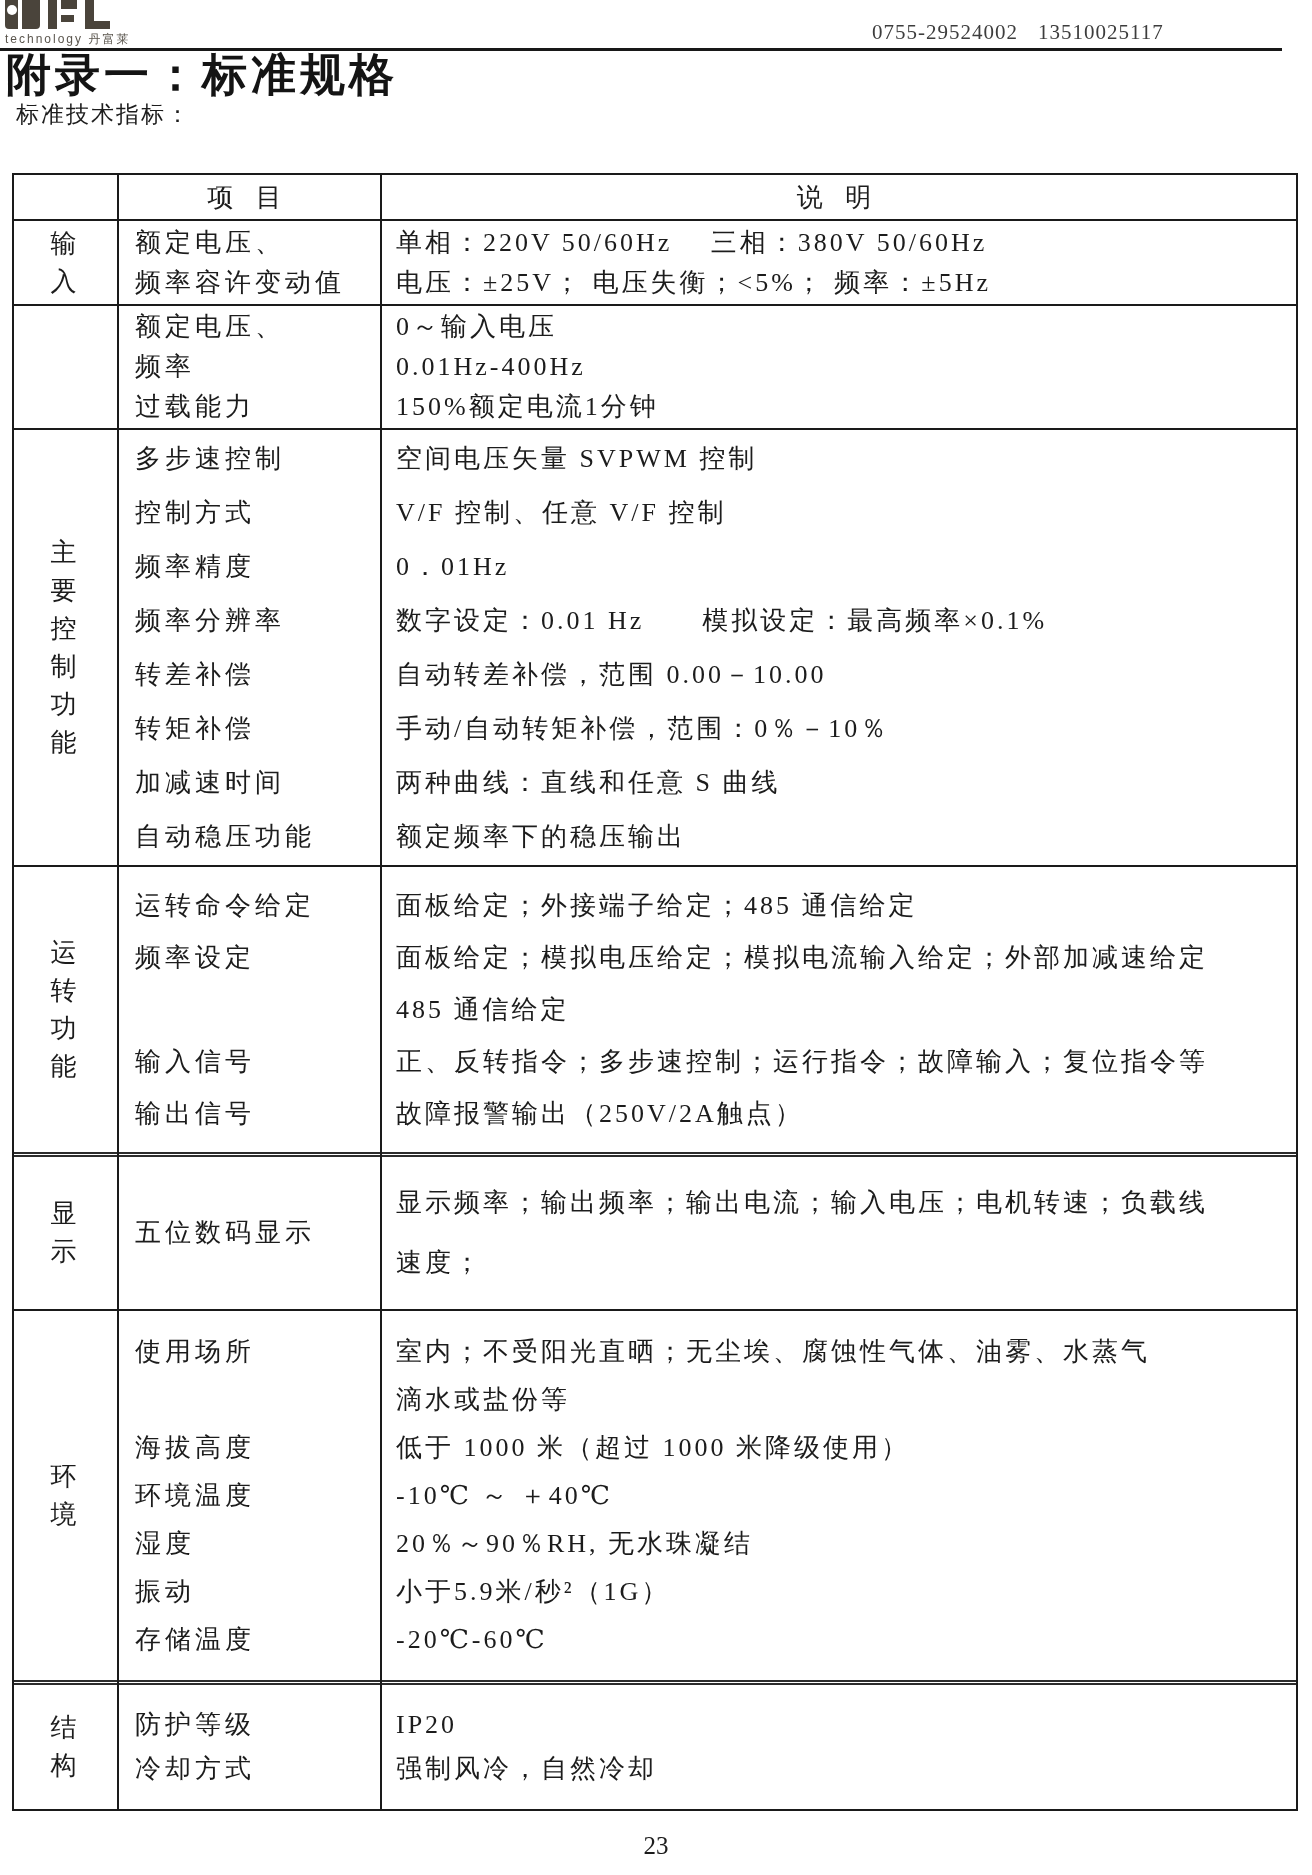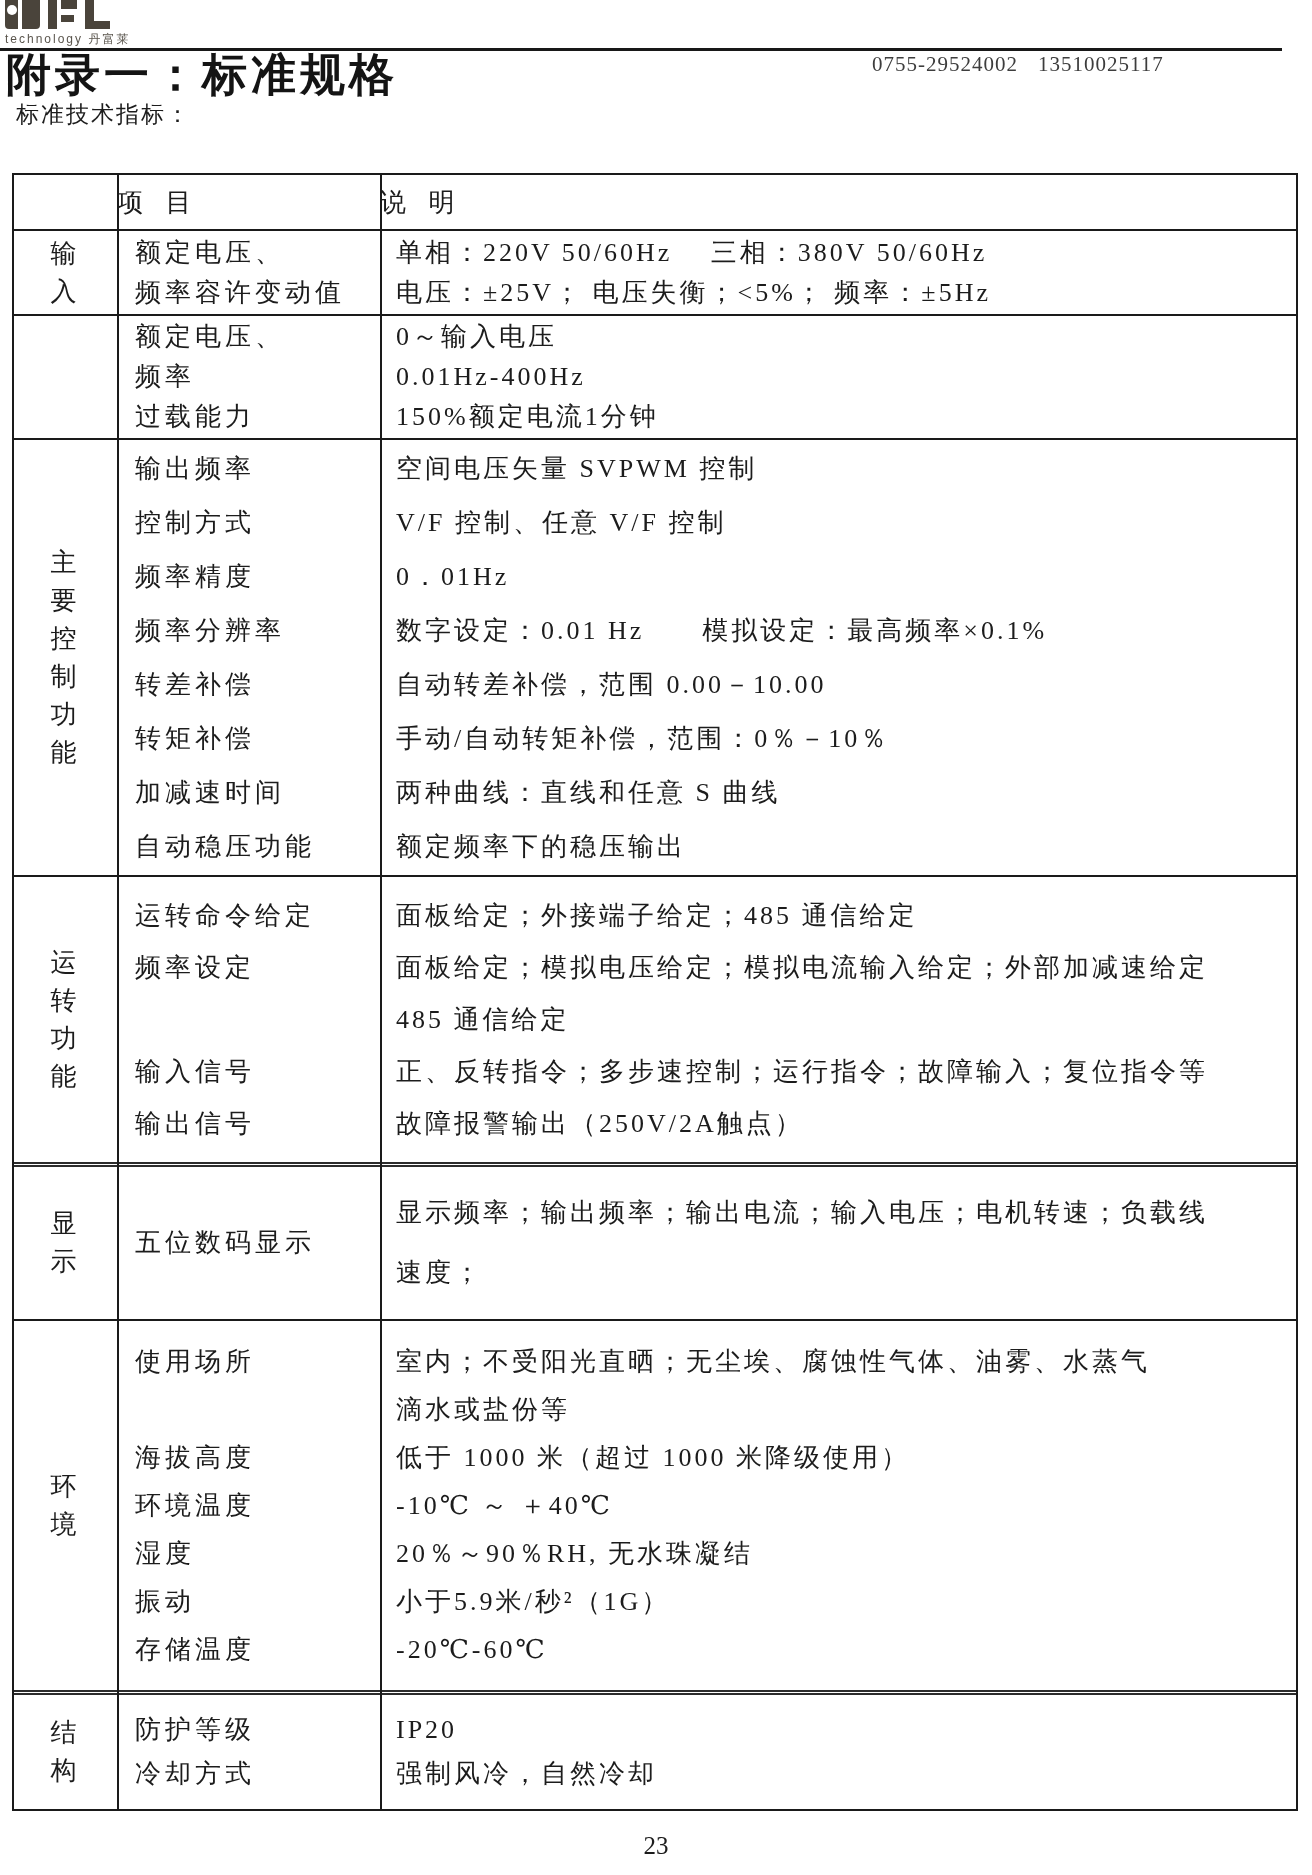--- a/index.html
+++ b/index.html
@@ -8,21 +8,21 @@
     font-family:"Liberation Serif","DejaVu Serif",serif; color:#1c1c1c;
     overflow:hidden;
   }
   
   .logo { position:absolute; left:5px; top:-4px; }
   .logo-sub {
     position:absolute; left:5px; top:31px; width:220px;
     font-family:"Liberation Sans","DejaVu Sans",sans-serif;
     font-size:12px; letter-spacing:2px; color:#5a554d; white-space:nowrap;
   }
-  .phone { position:absolute; top:20px; font-size:21px; color:#3d3d3d; letter-spacing:1px;margin-top:32px; }
+  .phone { position:absolute; top:20px; font-size:21px; color:#3d3d3d; letter-spacing:1px; }
   .phone.p1 { left:872px; }
   .phone.p2 { left:1038px; }
   .header-rule { position:absolute; left:0; top:48px; width:1282px; height:3px; background:#181818; }
   .doc-title {
     position:absolute; left:6px; top:51px; line-height:48px;
     font-family:"Liberation Sans","DejaVu Sans",sans-serif;
     font-weight:bold; font-size:45px; letter-spacing:4px; color:#141414;
   }
   .doc-subtitle { position:absolute; left:16px; top:99px; font-size:23px; letter-spacing:2px; }
 
@@ -34,22 +34,22 @@
   }
   .vline { position:absolute; top:0; bottom:0; width:2px; background:#1a1a1a; z-index:2; }
   .vline.v1 { left:103px; }
   .vline.v2 { left:366px; }
 
   .trow { box-sizing:border-box; border-top:2px solid #1a1a1a; }
   .trow.first { border-top:none; }
   .trow.sep-double { border-top:5px double #2c2c2c; }
 
   .trow.thead {
-    height:54px; display:grid; grid-template-columns:103px 263px 1fr;
-    align-items:center; text-align:left; letter-spacing:8px;
+    height:44px; display:grid; grid-template-columns:103px 263px 1fr;
+    align-items:center; text-align:center; letter-spacing:8px;
   }
 
   .trow.group {
     position:relative; padding-left:103px;
     display:grid; grid-template-columns:263px 1fr; align-content:center;
   }
   .cat {
     position:absolute; left:0; top:0; bottom:0; width:103px;
     display:flex; align-items:center; justify-content:center;
   }
@@ -125,21 +125,21 @@
 过载能力</div>
       <div class="desc">0～输入电压
 0.01Hz-400Hz
 150%额定电流1分钟</div>
     </div>
 
     <div class="trow group g-main" style="height:437px">
       <div class="cat">
         <div class="cat-text">主要控制功能</div>
       </div>
-      <div class="item">输出频率</div>
+      <div class="item">多步速控制</div>
       <div class="desc">空间电压矢量 SVPWM 控制</div>
       <div class="item">控制方式</div>
       <div class="desc">V/F 控制、任意 V/F 控制</div>
       <div class="item">频率精度</div>
       <div class="desc">0．01Hz</div>
       <div class="item">频率分辨率</div>
       <div class="desc">数字设定：0.01 Hz　　模拟设定：最高频率×0.1%</div>
       <div class="item">转差补偿</div>
       <div class="desc">自动转差补偿，范围 0.00－10.00</div>
       <div class="item">转矩补偿</div>

